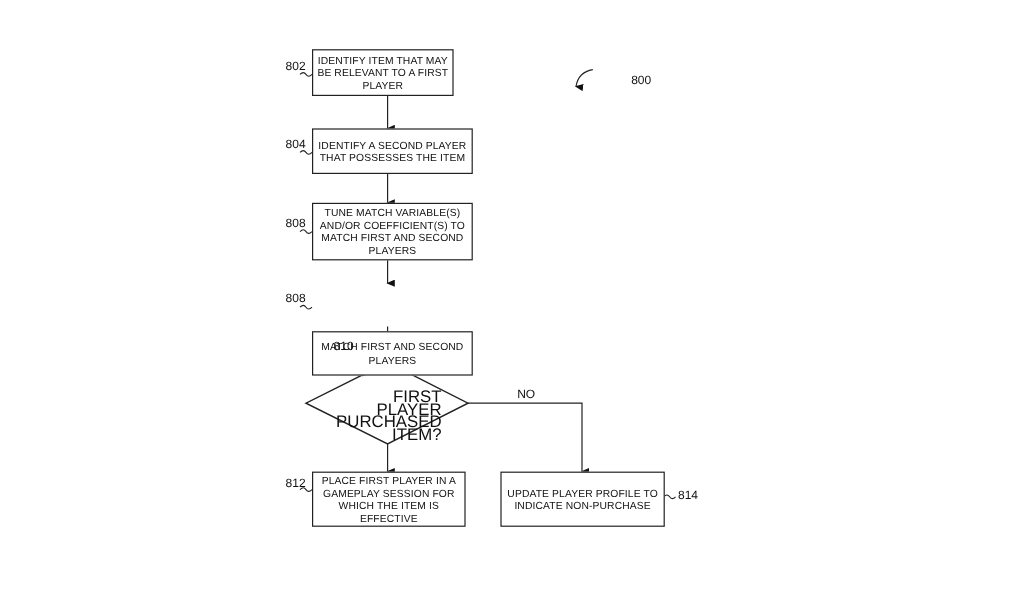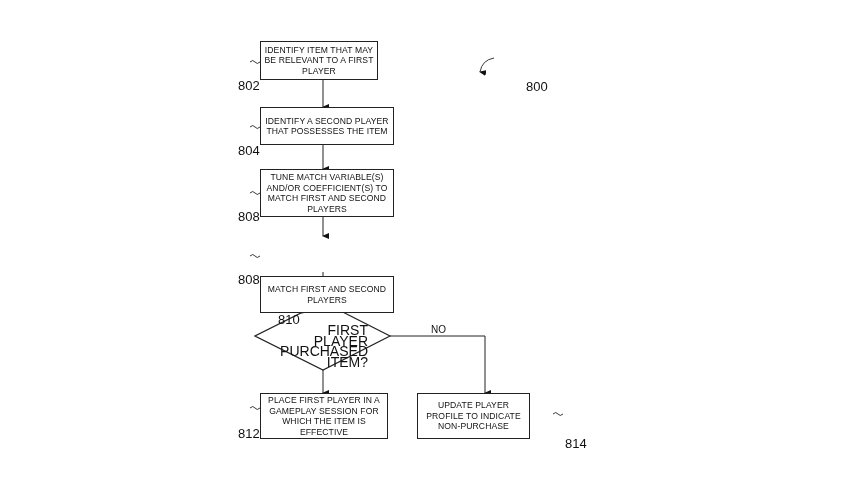--- a/index.html
+++ b/index.html
@@ -2,21 +2,21 @@
 <html><head>
 <meta charset="utf-8">
 <style>
   html, body { margin: 0; padding: 0; background: #ffffff; }
   body { width: 845px; height: 498px; position: relative; overflow: hidden;
          font-family: "Liberation Sans", sans-serif; color: #111; }
   #diagram { position: absolute; left: 0; top: 0; width: 845px; height: 498px; }
   .box { position: absolute; border: 1.2px solid #222; background: #fff; box-sizing: border-box;
          display: flex; align-items: center; justify-content: center; text-align: center;
          font-size: 8.6px; line-height: 10.5px; letter-spacing: 0.1px; padding: 0 3px; }
-  .ref { position: absolute; font-size: 13px; color: #111; margin-top: 28px; }
+  .ref { position: absolute; font-size: 10px; color: #111; }
   .diamond-text { position: absolute; text-align: right; font-size: 14px; line-height: 10.5px; }
   .edge-label { position: absolute; font-size: 10px; }
 </style>
 </head>
 <body>
 
 <svg id="diagram" viewBox="0 0 845 498" width="845" height="498">
   <defs>
     <marker id="arrow" markerWidth="6" markerHeight="7" refX="3" refY="6" orient="auto" markerUnits="userSpaceOnUse">
       <path d="M0,0 L6,0 L3,7 Z" fill="#111"></path>
@@ -39,21 +39,21 @@
   <path d="M250,127 q3,-3 5,0 t5,0" fill="none" stroke="#222" stroke-width="0.9"></path>
   <path d="M250,193 q3,-3 5,0 t5,0" fill="none" stroke="#222" stroke-width="0.9"></path>
   <path d="M250,256 q3,-3 5,0 t5,0" fill="none" stroke="#222" stroke-width="0.9"></path>
   <path d="M290,312 q4,-5 8,-1 t8,0" fill="none" stroke="#222" stroke-width="0.9"></path>
   <path d="M250,408 q3,-3 5,0 t5,0" fill="none" stroke="#222" stroke-width="0.9"></path>
   <path d="M553,414 q3,-3 5,0 t5,0" fill="none" stroke="#222" stroke-width="0.9"></path>
 
   <path d="M494,58 Q482,60 480,72" fill="none" stroke="#222" stroke-width="0.9" marker-end="url(#arrow)"></path>
 </svg>
 
-<div class="ref" style="left:498px; top:51px;padding-left:28px;">800</div>
+<div class="ref" style="left:498px; top:62px;padding-left:28px;">800</div>
 
 <div class="box" style="left:260px; top:41px; width:118px; height:39px;">
   <span>IDENTIFY ITEM THAT MAY BE RELEVANT TO A FIRST PLAYER</span>
 </div>
 <div class="ref" style="left:238px; top:50px;">802</div>
 
 <div class="box" style="left:260px; top:107px; width:134px; height:38px;">
   <span>IDENTIFY A SECOND PLAYER THAT POSSESSES THE ITEM</span>
 </div>
 <div class="ref" style="left:238px; top:115px;">804</div>
@@ -72,16 +72,16 @@
 <div class="ref" style="left:278px; top:284px;">810</div>
 
 <div class="edge-label" style="left:431px; top:324px;">NO</div>
 <div class="edge-label" style="left:327px; top:375px;margin-top:19px;">YES</div>
 
 <div class="box" style="left:260px; top:393px; width:128px; height:46px;">
   <span>PLACE FIRST PLAYER IN A GAMEPLAY SESSION FOR WHICH THE ITEM IS EFFECTIVE</span>
 </div>
 <div class="ref" style="left:238px; top:398px;">812</div>
 
-<div class="box" style="left:417px; top:393px; width:113px; height:46px;">
+<div class="box" style="left:417px; top:393px; width:137px; height:46px;">
   <span>UPDATE PLAYER PROFILE TO INDICATE NON-PURCHASE</span>
 </div>
 <div class="ref" style="left:565px; top:408px;">814</div>
 
 </body></html>

